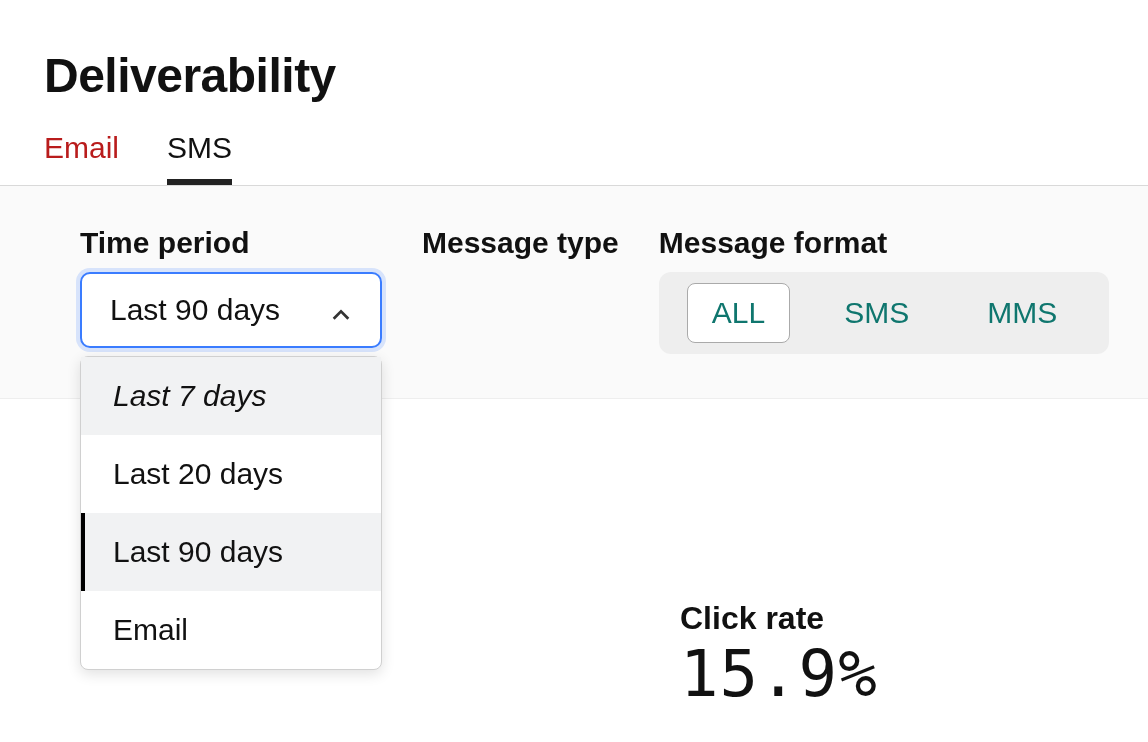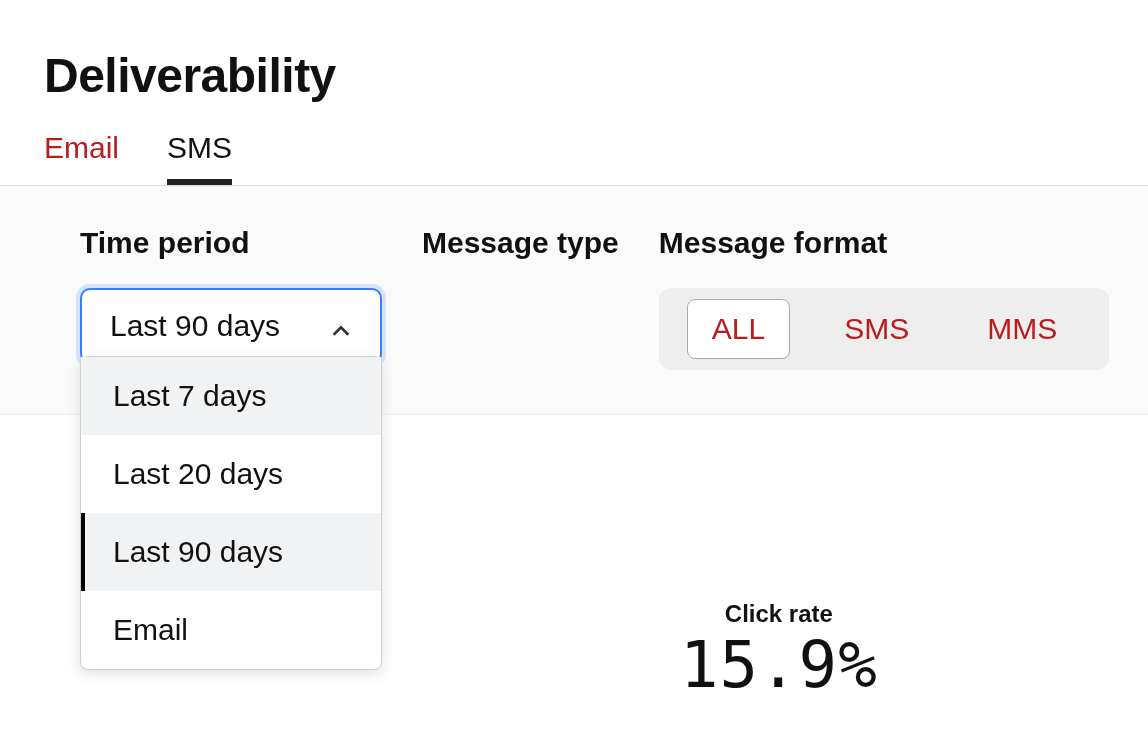--- a/index.html
+++ b/index.html
@@ -3,21 +3,21 @@
 <meta charset="utf-8">
 <style>
   * { box-sizing: border-box; margin: 0; padding: 0; }
   html, body { width: 1148px; height: 742px; background: #fff; font-family: -apple-system, BlinkMacSystemFont, "Segoe UI", Helvetica, Arial, sans-serif; color: #111; }
   .page { position: relative; width: 100%; height: 100%; }
   .title { font-size: 48px; font-weight: 600; padding: 48px 0 0 44px; letter-spacing: -0.5px; }
   .tabs { display: flex; gap: 48px; padding: 28px 0 0 44px; border-bottom: 1px solid #d9d9d9; }
   .tab { font-size: 30px; color: #b91c1c; padding-bottom: 14px; cursor: pointer; border-bottom: 6px solid transparent; }
   .tab.active { color: #111; border-bottom: 6px solid #222; }
   .filters { display: flex; gap: 40px; padding: 40px 0 0 80px; background: #fafafa; }
-  .filter-group { display: flex; flex-direction: column; gap: 28px; position: relative; }
+  .filter-group { display: flex; flex-direction: column; gap: 12px; position: relative; }
   .filter-label { font-size: 30px; font-weight: 600; color: #111; }
   .select-button {
     display: flex; align-items: center; justify-content: space-between;
     height: 76px; padding: 0 28px; font-size: 30px; color: #111;
     background: #fff; border: 2px solid #3a7cff; border-radius: 10px;
     box-shadow: 0 0 0 4px rgba(58,124,255,0.18);
     cursor: pointer; min-width: 302px;
   }
   .select-button.plain {
     border: 1px solid #888; box-shadow: none; min-width: 300px; height: 82px;
@@ -26,33 +26,33 @@
   .chevron svg { width: 100%; height: 100%; stroke: #333; stroke-width: 3; fill: none; }
   .dropdown {
     position: absolute; top: 130px; left: 0; width: 302px;
     background: #fff; border: 1px solid #d0d0d0; border-radius: 8px;
     box-shadow: 0 4px 14px rgba(0,0,0,0.12);
     z-index: 10;
   }
   .dropdown-item {
     font-size: 30px; padding: 22px 32px; cursor: pointer; position: relative;
   }
-  .dropdown-item.hovered { background: #f1f2f3; }
+  .dropdown-item.hovered { background: #f1f2f3; font-style: italic; }
   .dropdown-item.selected { background: #f1f2f3; }
   .dropdown-item.selected::before {
     content: ""; position: absolute; left: 0; top: 0; bottom: 0; width: 4px; background: #000;
   }
   .segmented {
     display: flex; align-items: center; gap: 30px;
     background: #eee; border-radius: 12px; padding: 10px 28px; height: 82px;
   }
-  .segmented-item { font-size: 30px; color: #b91c1c; padding: 12px 24px; border-radius: 8px; cursor: pointer; }
+  .segmented-item { font-size: 30px; color: #0f766e; padding: 12px 24px; border-radius: 8px; cursor: pointer; }
   .segmented-item.active { background: #fff; border: 1px solid #aaa; }
   .metrics { position: absolute; left: 680px; top: 600px; }
-  .metric-label { font-size: 24px; font-weight: 600; text-align: center; }
+  .metric-label { font-size: 32px; font-weight: 600; }
   .metric-value { font-size: 64px; font-family: ui-monospace, SFMono-Regular, Menlo, monospace; letter-spacing: 1px; }
   .filters-wrap { background: #fafafa; border-bottom: 1px solid #eee; padding-bottom: 44px; }
 </style>
 </head>
 <body>
 
 <div class="page">
   <h1 class="title">Deliverability</h1>
 
   <div class="tabs">

